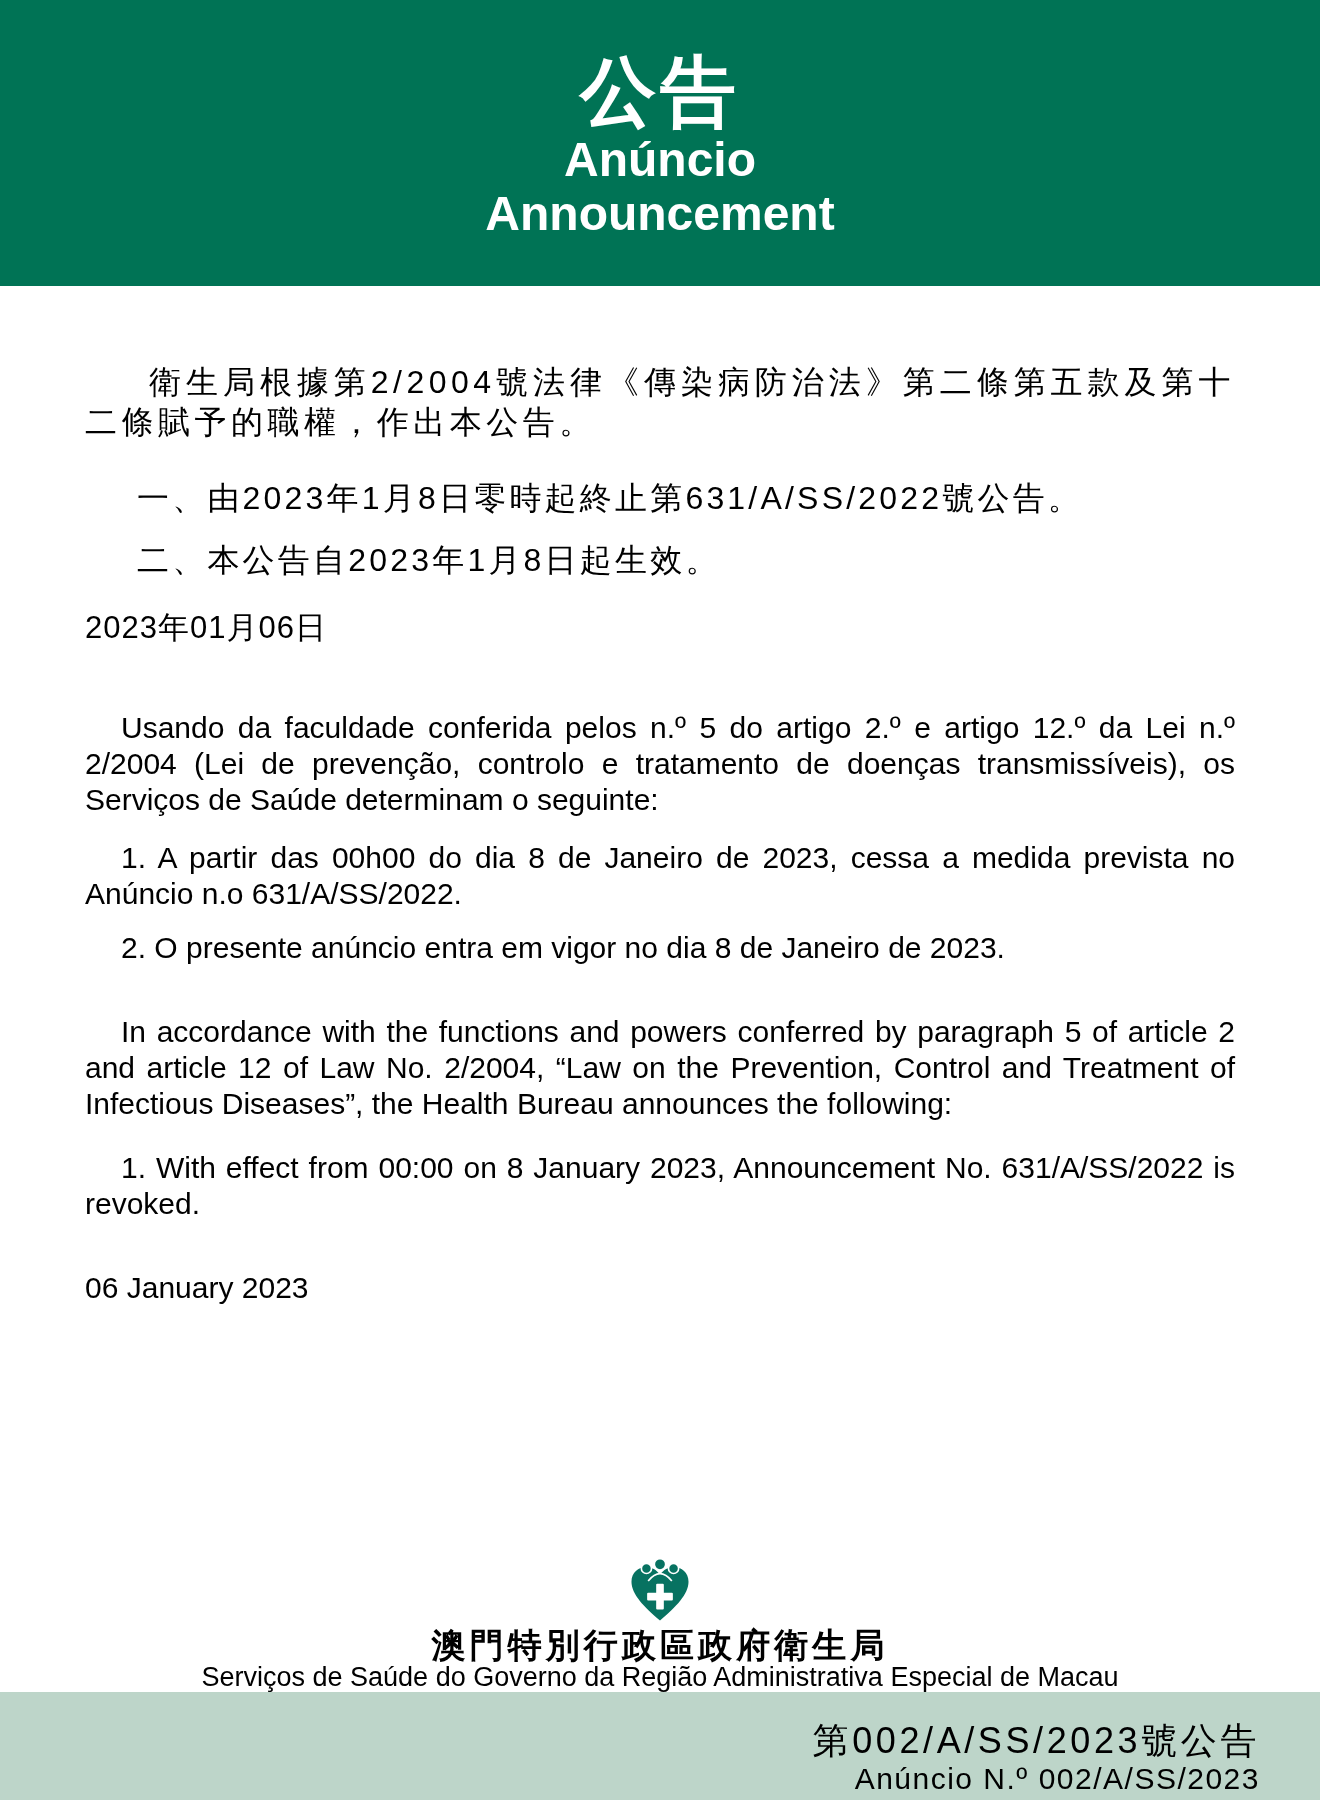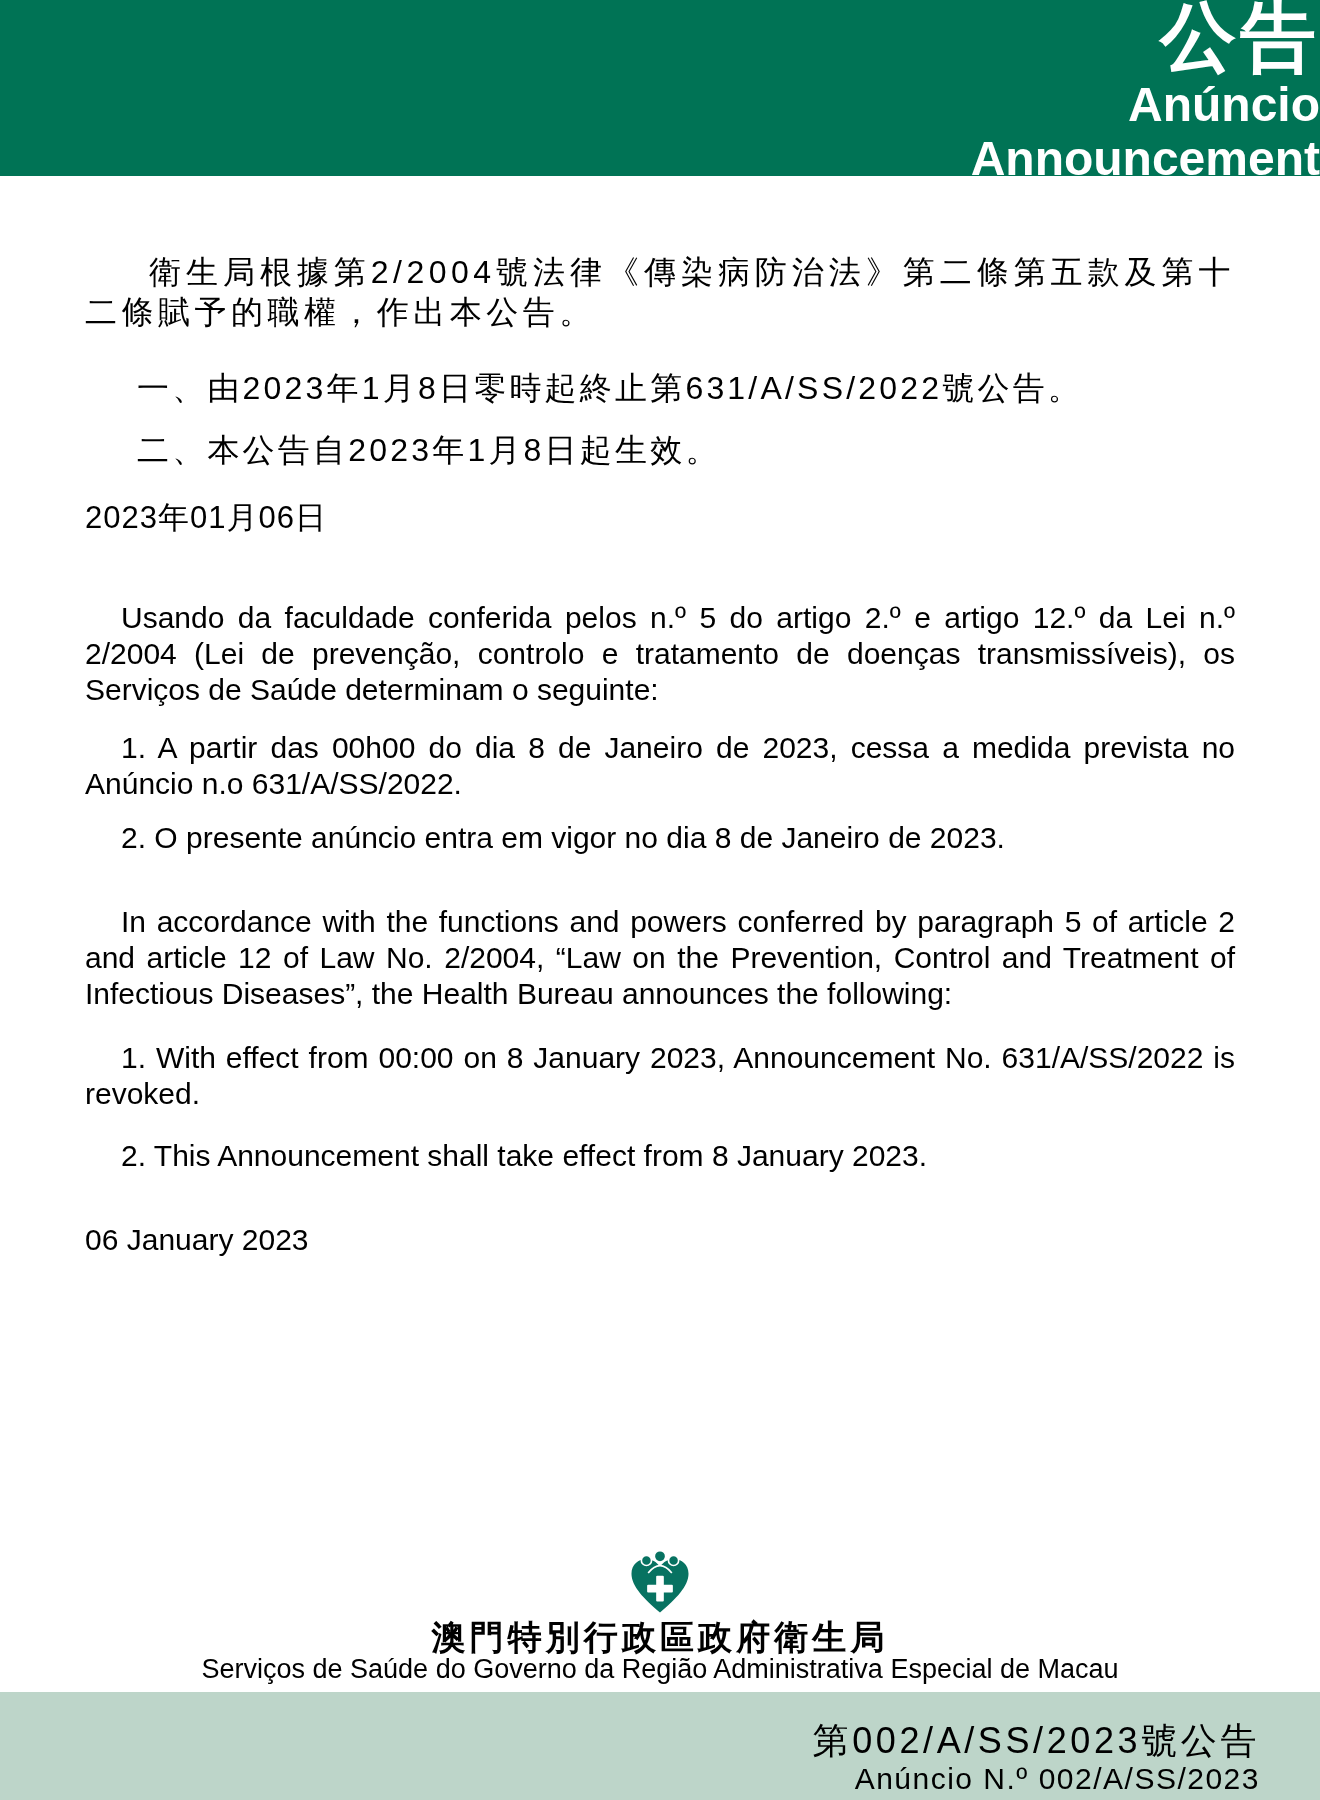--- a/index.html
+++ b/index.html
@@ -11,26 +11,26 @@
     height: 1800px;
     margin: 0 auto;
     background: #ffffff;
     display: flex;
     flex-direction: column;
     overflow: hidden;
   }
 
   
   .banner {
-    height: 176px;
+    height: 286px;
     background: var(--header-green, #007355);
     color: #ffffff;
     display: flex;
     flex-direction: column;
-    align-items: flex-end;
+    align-items: center;
     justify-content: center;
     text-align: center;
     flex: 0 0 auto;
     padding-top: 6px;
   }
   .banner .t-zh {
     font-size: 76px;
     font-weight: bold;
     line-height: 1.08;
     letter-spacing: 4px;
@@ -108,21 +108,21 @@
   }
   .org-name-zh {
     font-size: 34px;
     font-weight: bold;
     line-height: 38px;
     letter-spacing: 0.12em;
   }
   .org-name-pt {
     font-size: 27px;
     line-height: 26px;
-    padding-bottom: 10px;
+    padding-bottom: 2px;
   }
 
   
   .footer {
     height: 108px;
     flex: 0 0 auto;
     background: var(--footer-green, #bdd5c9);
     text-align: right;
     padding: 28px 60px 0 0;
   }
@@ -160,21 +160,20 @@
 
     <section>
       <p class="latin-para pt-para">Usando da faculdade conferida pelos n.º 5 do artigo 2.º e artigo 12.º da Lei n.º 2/2004 (Lei de prevenção, controlo e tratamento de doenças transmissíveis), os Serviços de Saúde determinam o seguinte:</p>
       <p class="latin-para pt-item1">1. A partir das 00h00 do dia 8 de Janeiro de 2023, cessa a medida prevista no Anúncio n.o 631/A/SS/2022.</p>
       <p class="latin-para pt-item2">2. O presente anúncio entra em vigor no dia 8 de Janeiro de 2023.</p>
     </section>
 
     <section>
       <p class="latin-para en-para">In accordance with the functions and powers conferred by paragraph 5 of article 2 and article 12 of Law No. 2/2004, “Law on the Prevention, Control and Treatment of Infectious Diseases”, the Health Bureau announces the following:</p>
       <p class="latin-para en-item1">1. With effect from 00:00 on 8 January 2023, Announcement No. 631/A/SS/2022 is revoked.</p>
-      <p class="latin-para en-item2">2. This Announcement shall take effect from 8 January 2023.</p>
       <p class="en-date">06 January 2023</p>
     </section>
 
     <div class="org">
       <svg class="org-logo" viewBox="0 0 100 92" xmlns="http://www.w3.org/2000/svg" aria-hidden="true">
 
         <path d="M50 90 C27 70 9 52 9 34 C9 21 19 13 30 13 C38 13 45 17 50 24 C55 17 62 13 70 13 C81 13 91 21 91 34 C91 52 73 70 50 90 Z" fill="currentColor"></path>
 
         <path d="M33 33 Q50 12 67 33 Z" fill="currentColor"></path>
         <path d="M33 33 Q50 12 67 33" fill="none" stroke="#ffffff" stroke-width="2.4"></path>

